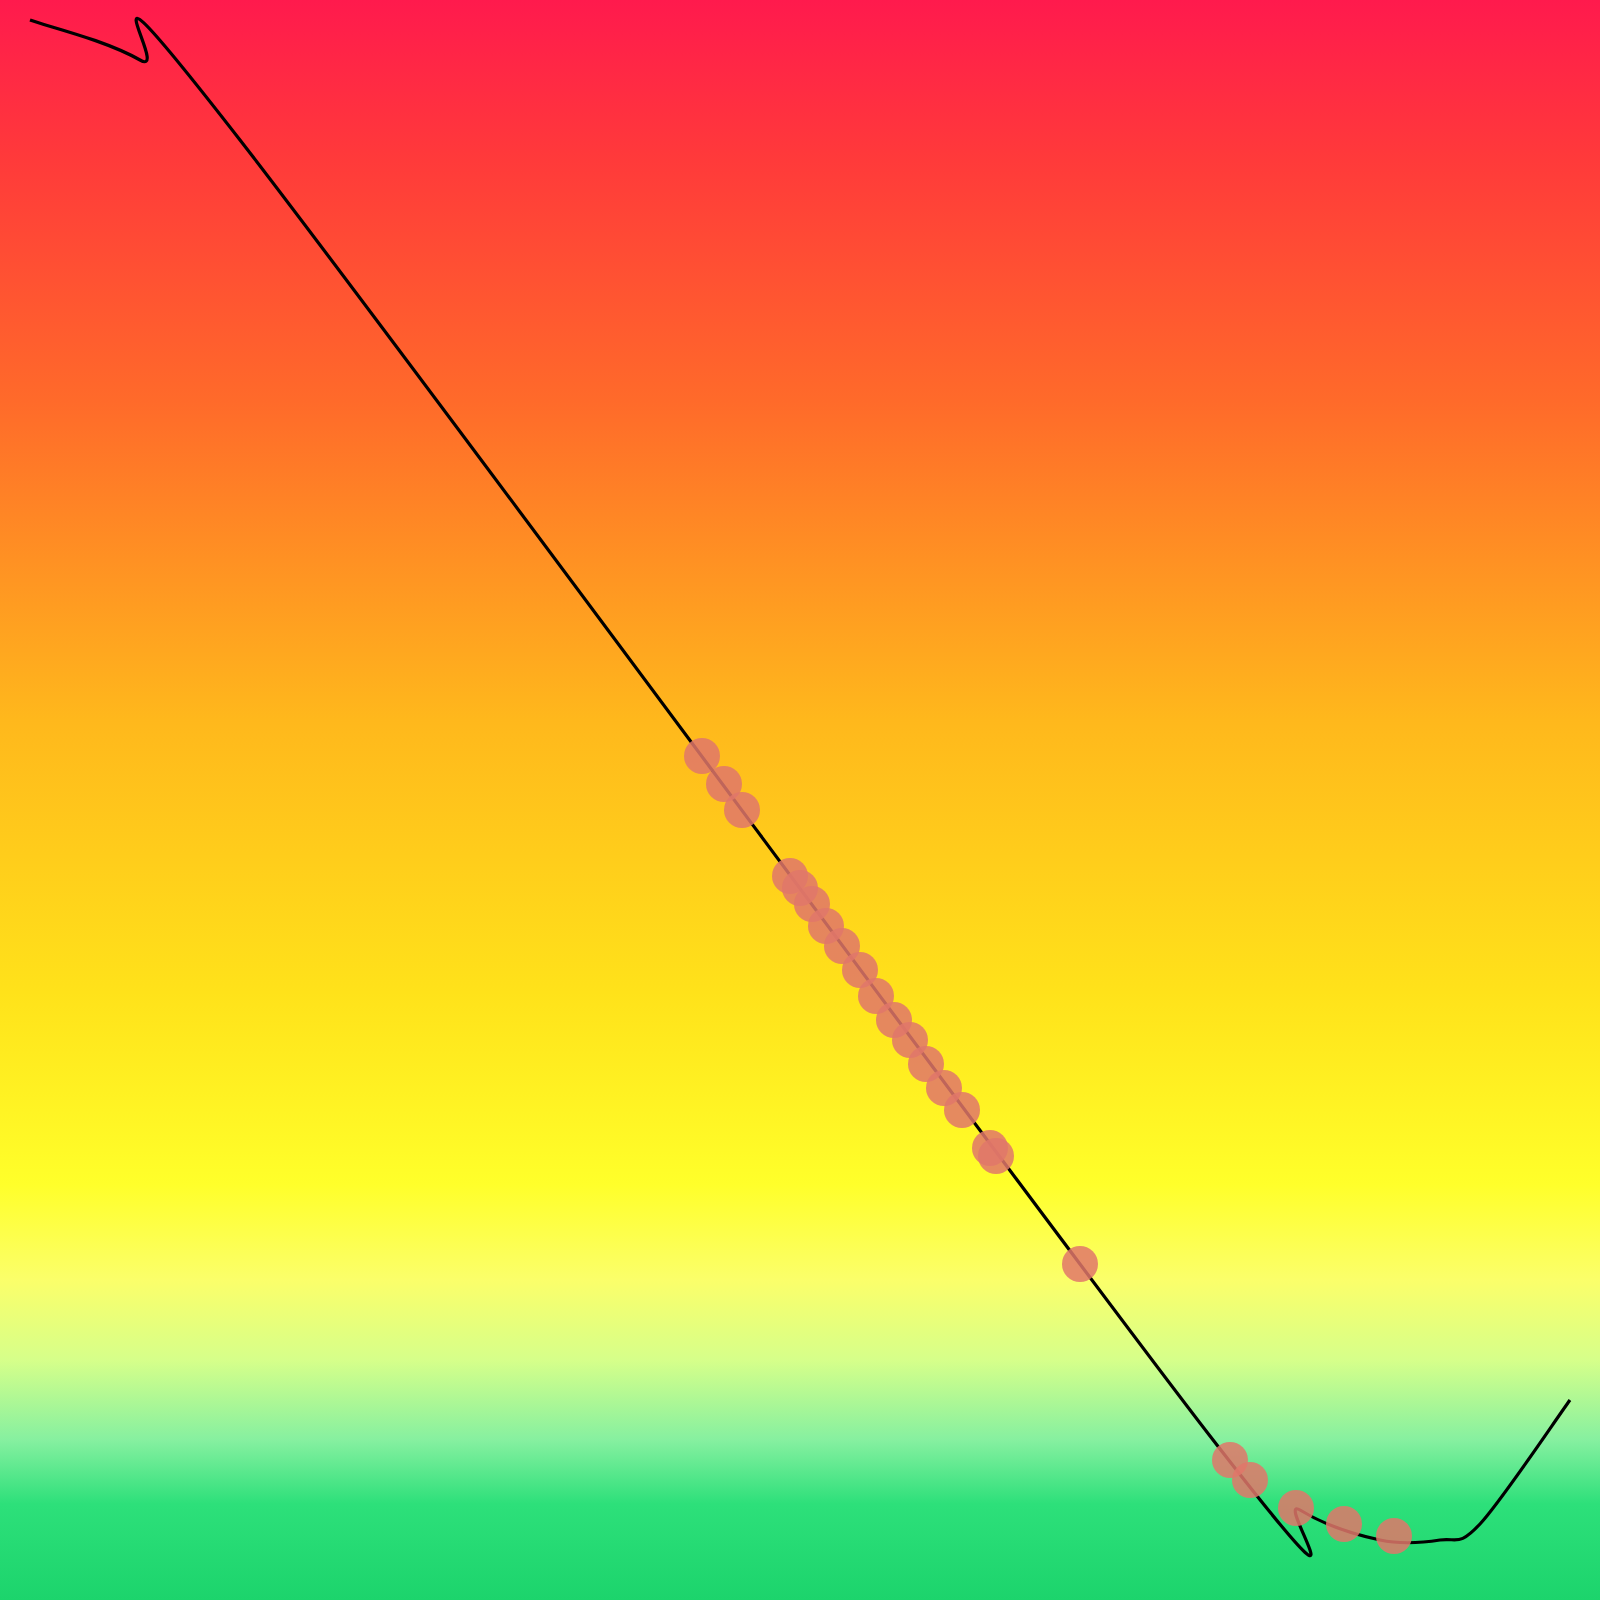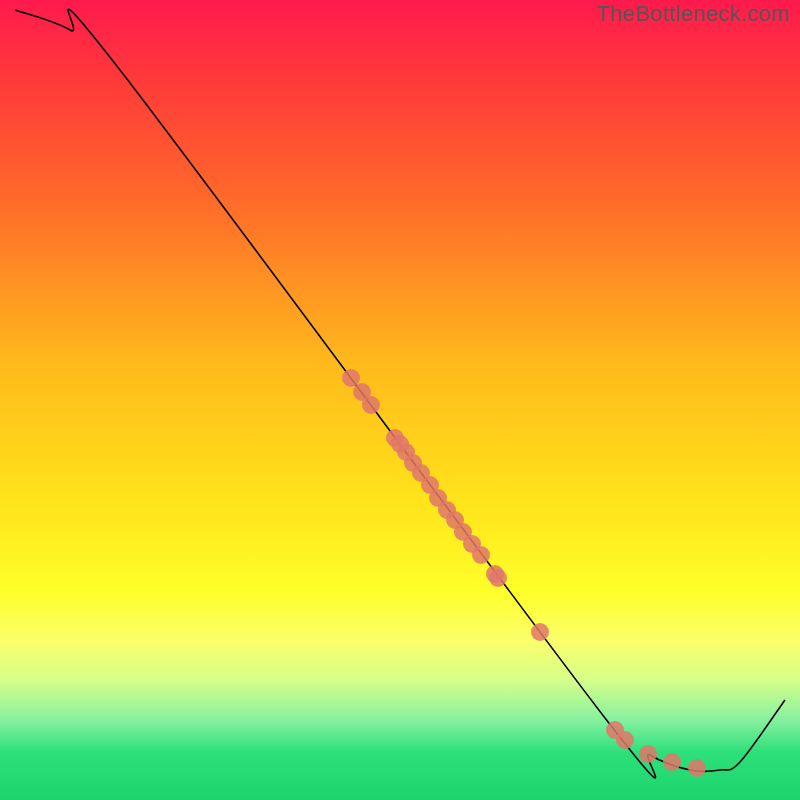--- a/index.html
+++ b/index.html
@@ -52,21 +52,20 @@
   .curve {
     fill: none;
     stroke: #000;
     stroke-width: 1.6;
   }
 </style>
 </head>
 <body>
 
 <div class="chart-container">
-  <div class="watermark">TheBottleneck.com</div>
 
   <svg class="curve-layer" viewBox="0 0 800 800">
     <path id="curve-path" class="curve" d="M 15 10 C 24.166666666666664 13.333333333333334, 52.5 20, 70 30 C 87.5 40, 30.83333333333333 -44.66666666666667, 120 70 C 209.16666666666669 184.66666666666669, 516.6666666666666 603.8333333333334, 605 718 C 693.3333333333334 832.1666666666666, 635.8333333333334 746.3333333333334, 650 755 C 664.1666666666666 763.6666666666666, 678.3333333333334 767.5, 690 770 C 701.6666666666666 772.5, 711.6666666666666 771.3333333333334, 720 770 C 728.3333333333334 768.6666666666666, 729.1666666666666 773.6666666666666, 740 762 C 750.8333333333334 750.3333333333334, 777.5 710.3333333333334, 785 700"></path>
     <g id="points-group">
         <circle cx="351" cy="378" r="9" class="dot"></circle>
         <circle cx="362" cy="392" r="9" class="dot"></circle>
         <circle cx="371" cy="405" r="9" class="dot"></circle>
         <circle cx="395" cy="438" r="9" class="dot"></circle>
         <circle cx="400" cy="444" r="9" class="dot"></circle>
         <circle cx="406" cy="452" r="9" class="dot"></circle>

